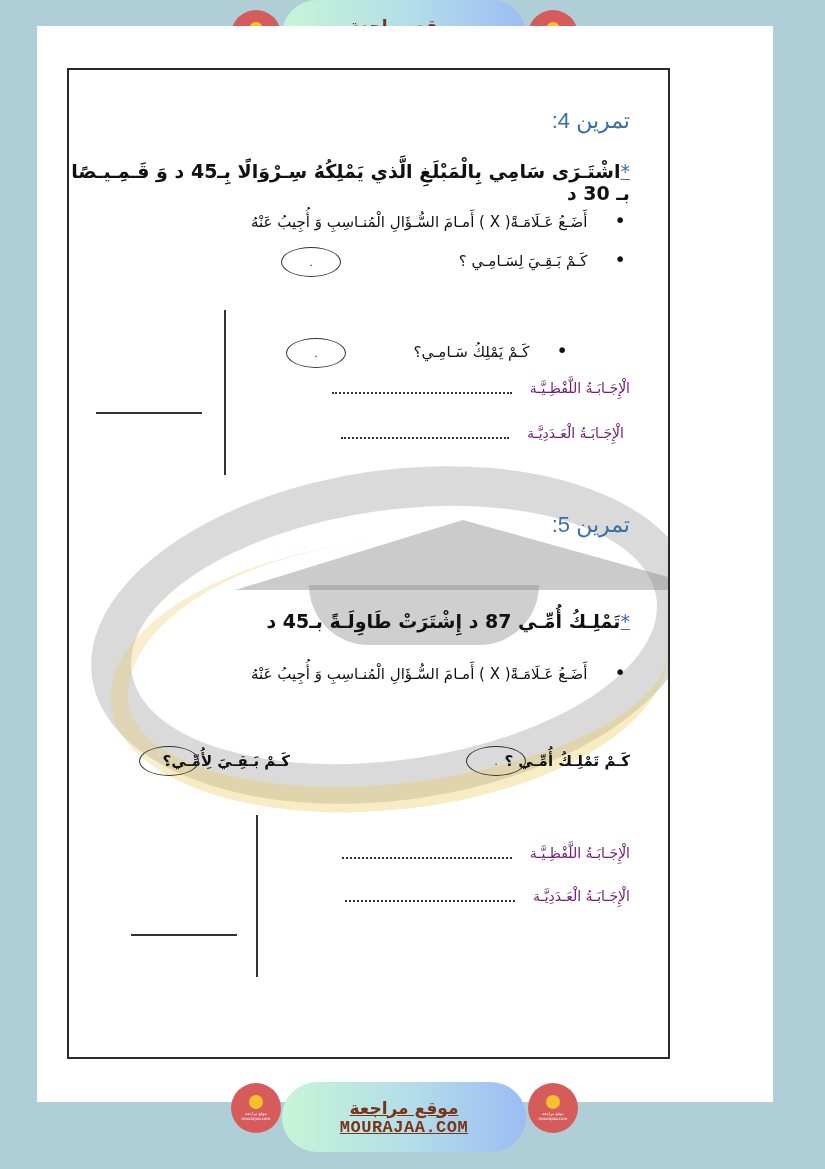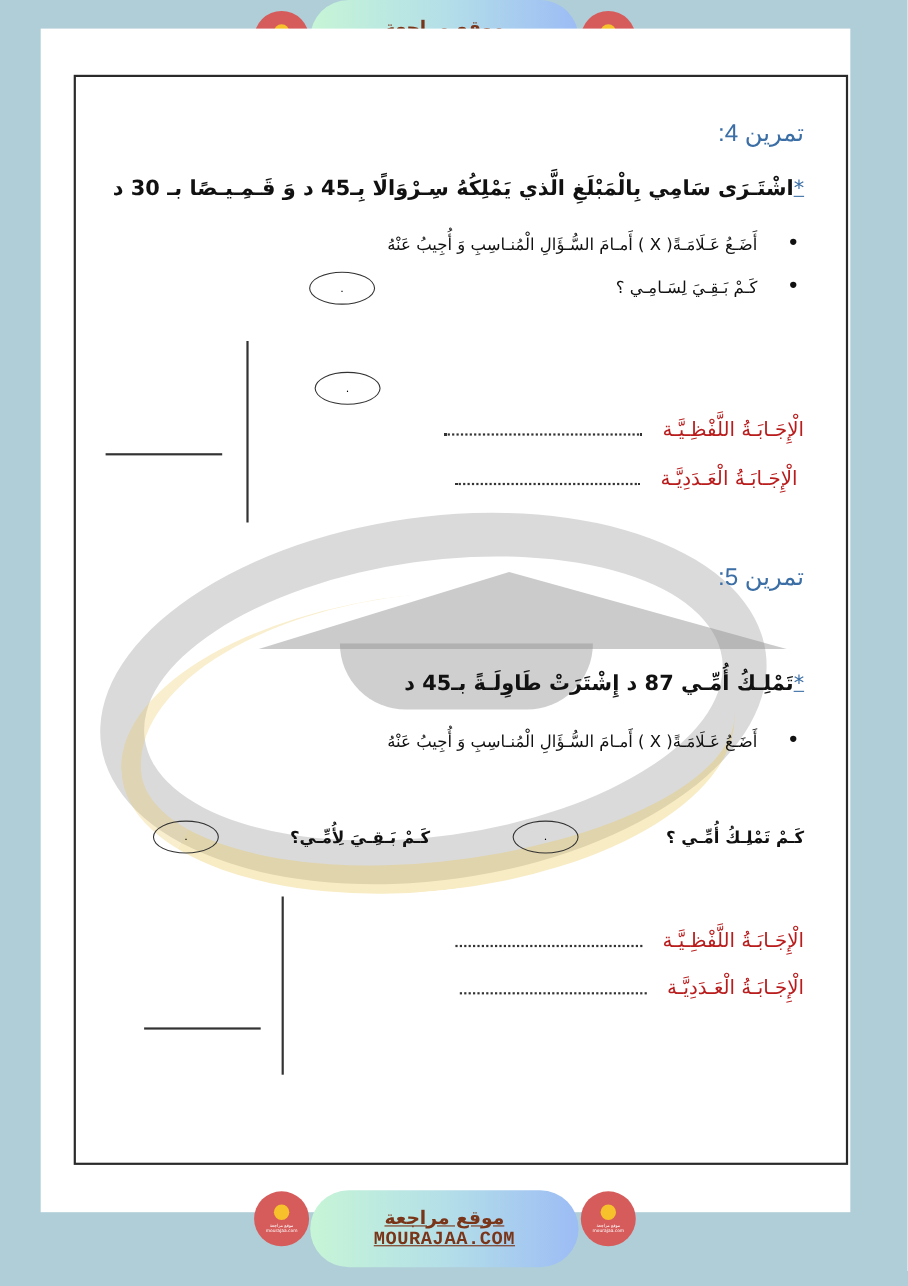--- a/index.html
+++ b/index.html
@@ -7,21 +7,21 @@
   body {
     background: #b0ced8;
     position: relative;
     font-family: "DejaVu Sans", sans-serif;
   }
   .paper {
     position: absolute; left: 37px; top: 26px; width: 736px; height: 1076px;
     background: #ffffff;
   }
   .frame {
-    position: absolute; left: 67px; top: 68px; width: 704px; height: 991px;
+    position: absolute; left: 67px; top: 68px; width: 603px; height: 991px;
     border: 2px solid #2a2a2a;
     overflow: hidden;
   }
   
   .wm-ring {
     position: absolute; left: 20px; top: 400px; width: 610px; height: 330px;
     border: 40px solid rgba(150,150,150,0.35);
     border-radius: 50%;
     transform: rotate(-8deg);
   }
@@ -45,21 +45,21 @@
     border-radius: 0 0 60px 60px;
   }
   .rtl { direction: rtl; text-align: right; position: absolute; color: #111; }
   .title {
     font-size: 22px; color: #3a6ea5; font-family: "Liberation Sans", sans-serif;
   }
   .stmt { font-size: 19px; font-weight: bold; text-align: right; }
   .stmt .star { color: #3a6ea5; font-weight: normal; text-decoration: underline; }
   .line { font-size: 15px; }
   .bullet::before { content: "\2022"; margin-left: 22px; font-size: 20px; }
-  .ans { font-size: 18px; color: #b91c1c; }
+  .ans { font-size: 14px; color: #701a75; }
   .dots { display:inline-block; border-bottom: 2px dotted #333; height: 10px; vertical-align: middle; margin-right: 18px; }
   .oval {
     position: absolute; width: 60px; height: 30px; border: 1.5px solid #333;
     border-radius: 50%; display:flex; align-items:center; justify-content:center;
     font-size: 10px;
   }
   .vline { position: absolute; width: 1.5px; background: #333; }
   .hline { position: absolute; height: 1.5px; background: #333; }
   
   .banner {
@@ -112,20 +112,23 @@
   <div class="rtl line bullet" style="right:42px; top:177px;">
     <span>كَـمْ بَـقِـيَ لِسَـامِـي ؟</span>
   </div>
   <div class="oval" style="left:212px; top:177px;">
       <span>.</span>
     </div>
 
   <div class="vline" style="left:155px; top:240px; height:165px;"></div>
   <div class="hline" style="left:27px; top:342px; width:106px;"></div>
 
+  <div class="rtl line bullet" style="right:100px; top:268px;">
+    <span>كَـمْ يَمْلِكُ سَـامِـي؟</span>
+  </div>
   <div class="oval" style="left:217px; top:268px;">
       <span>.</span>
     </div>
 
   <div class="rtl ans" style="right:38px; top:310px;">
     <span>الْإِجَـابَـةُ اللَّفْظِـيَّـة</span><span class="dots" style="width:180px;"></span>
   </div>
   <div class="rtl ans" style="right:44px; top:355px;">
     <span>الْإِجَـابَـةُ الْعَـدَدِيَّـة</span><span class="dots" style="width:168px;"></span>
   </div>

